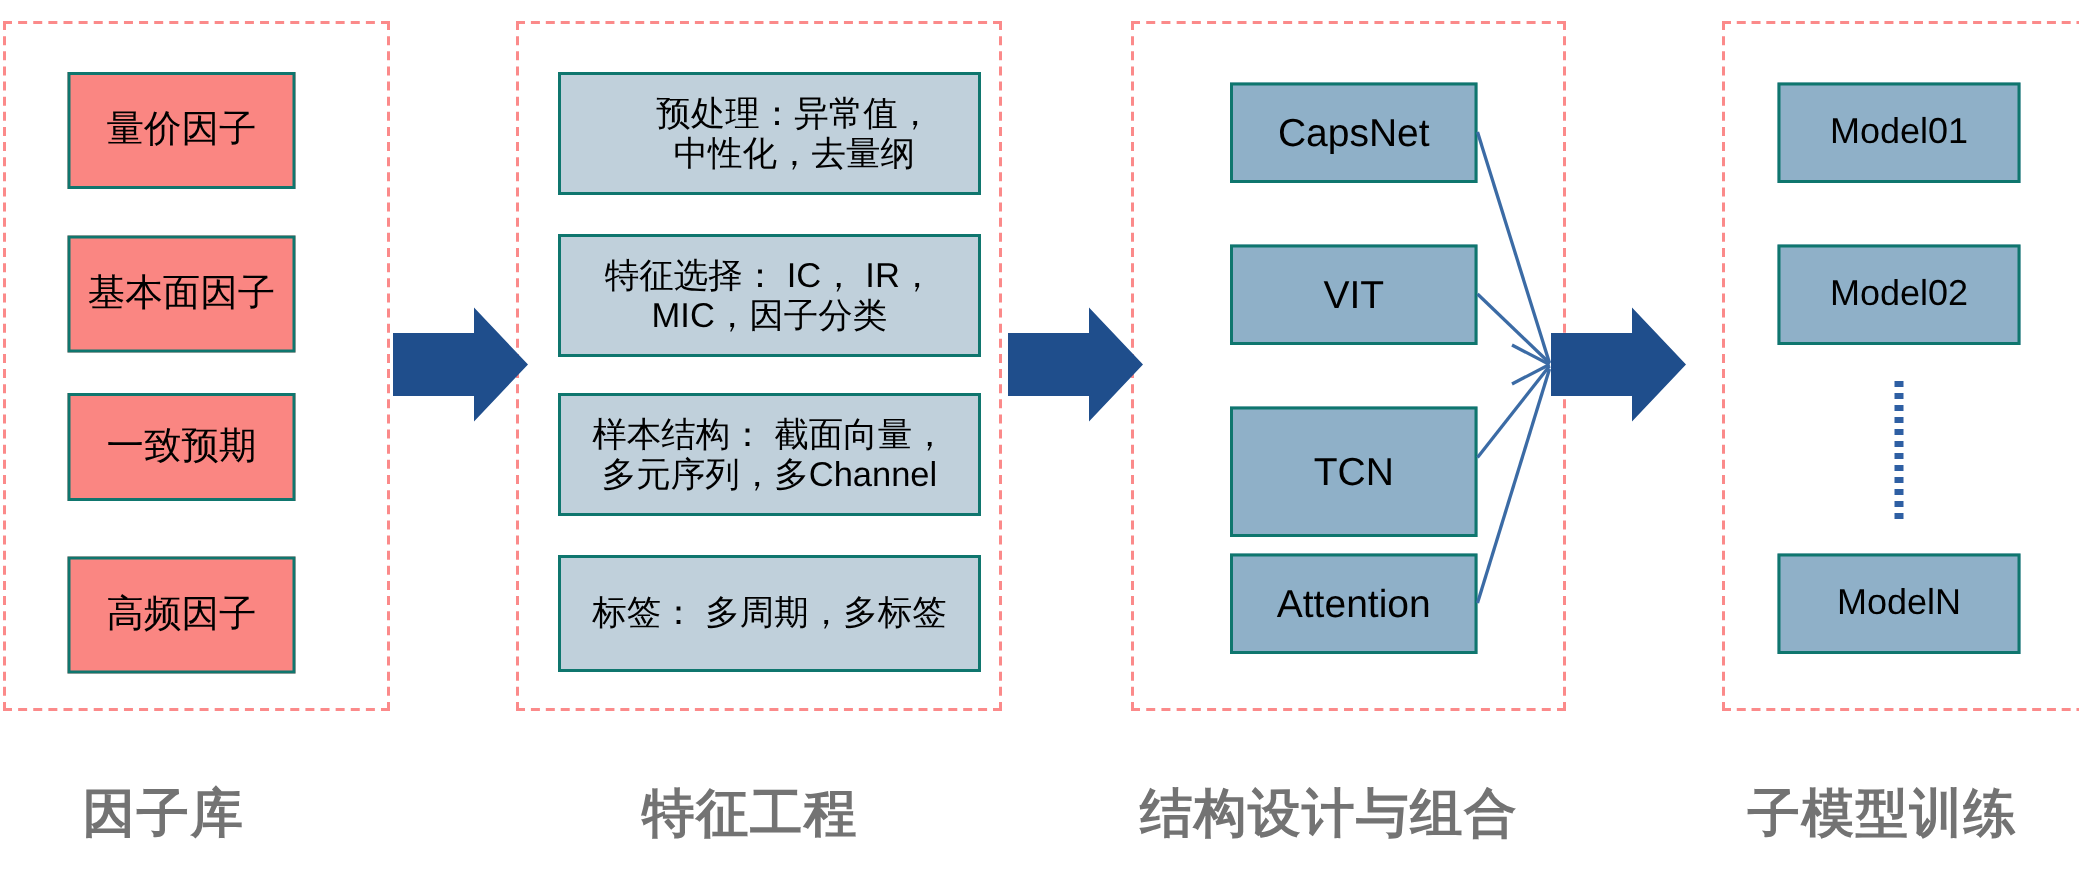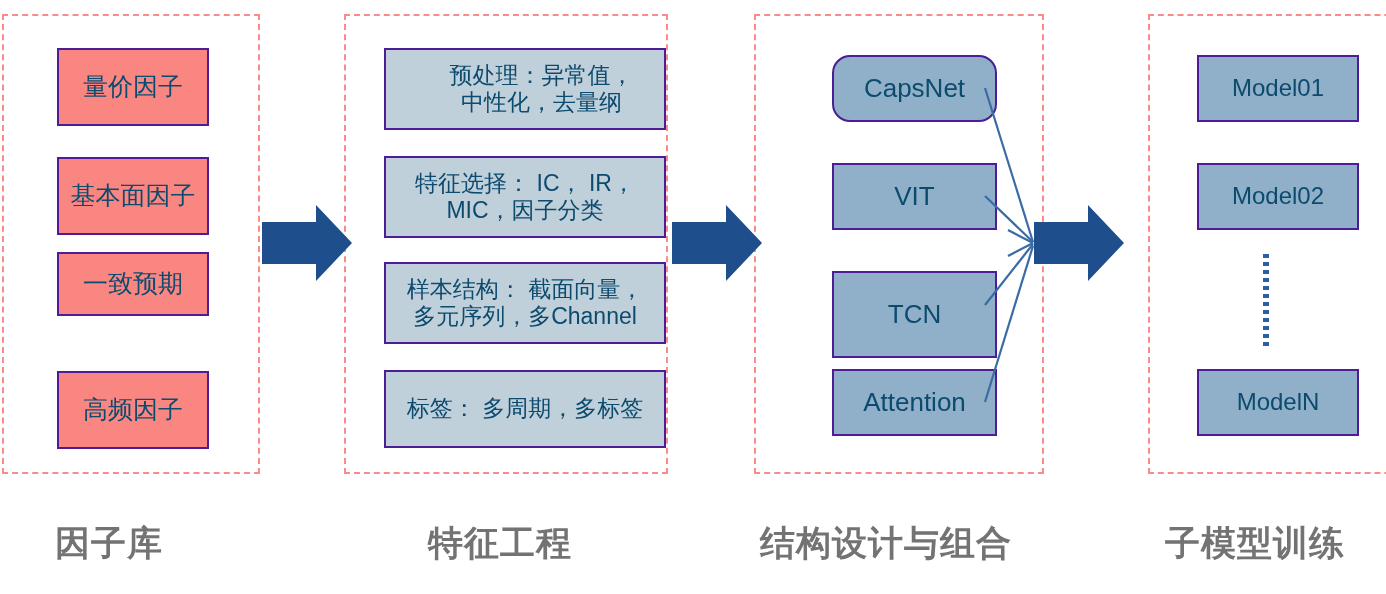--- a/index.html
+++ b/index.html
@@ -34,29 +34,28 @@
     color: #737373;
     letter-spacing: 1px;
     white-space: nowrap;
     line-height: 1;
   }
 
   
   .node {
     position: absolute;
     box-sizing: border-box;
-    border: 2px solid #4c1d95;
+    border: 2px solid #0f766e;
     display: flex;
     align-items: center;
     justify-content: center;
     text-align: center;
-    color: #0c4a6e;
+    color: #000000;
     line-height: 1.18;
     padding: 2px 6px;
-    margin-left: 12px;
   }
   .node-factor {
     background: #FA8682;
     font-size: 25px;
     font-weight: 400;
   }
   .node-feature {
     background: #C0D0DB;
     font-size: 23px;
     font-weight: 400;
@@ -95,21 +94,21 @@
   <div class="stage-frame" style="left:344px; top:14px; width:324px; height:460px;"></div>
   <div class="stage-frame" style="left:754px; top:14px; width:290px; height:460px;"></div>
   <div class="stage-frame" style="left:1148px; top:14px; width:262px; height:460px;"></div>
 
   <div class="node node-factor" style="left:45px; top:48px; width:152px; height:78px;">
     <span class="txt">量价因子</span>
   </div>
   <div class="node node-factor" style="left:45px; top:157px; width:152px; height:78px;">
     <span class="txt">基本面因子</span>
   </div>
-  <div class="node node-factor" style="left:45px; top:252px; width:152px; height:64px;">
+  <div class="node node-factor" style="left:45px; top:262px; width:152px; height:72px;">
     <span class="txt">一致预期</span>
   </div>
   <div class="node node-factor" style="left:45px; top:371px; width:152px; height:78px;">
     <span class="txt">高频因子</span>
   </div>
 
   <div class="node node-feature" style="left:372px; top:48px; width:282px; height:82px;padding-left:39px;">
     <span class="txt">预处理：异常值，
 中性化，去量纲</span>
   </div>
@@ -118,21 +117,21 @@
 MIC，因子分类</span>
   </div>
   <div class="node node-feature" style="left:372px; top:262px; width:282px; height:82px;text-align:center;">
     <span class="txt">样本结构： 截面向量，
 多元序列，多Channel</span>
   </div>
   <div class="node node-feature" style="left:372px; top:370px; width:282px; height:78px;">
     <span class="txt">标签： 多周期，多标签</span>
   </div>
 
-  <div class="node node-arch" style="left:820px; top:55px; width:165px; height:67px;border-radius:18px;">
+  <div class="node node-arch" style="left:820px; top:55px; width:165px; height:67px;">
     <span class="txt">CapsNet</span>
   </div>
   <div class="node node-arch" style="left:820px; top:163px; width:165px; height:67px;">
     <span class="txt">VIT</span>
   </div>
   <div class="node node-arch" style="left:820px; top:271px; width:165px; height:87px;">
     <span class="txt">TCN</span>
   </div>
   <div class="node node-arch" style="left:820px; top:369px; width:165px; height:67px;">
     <span class="txt">Attention</span>

